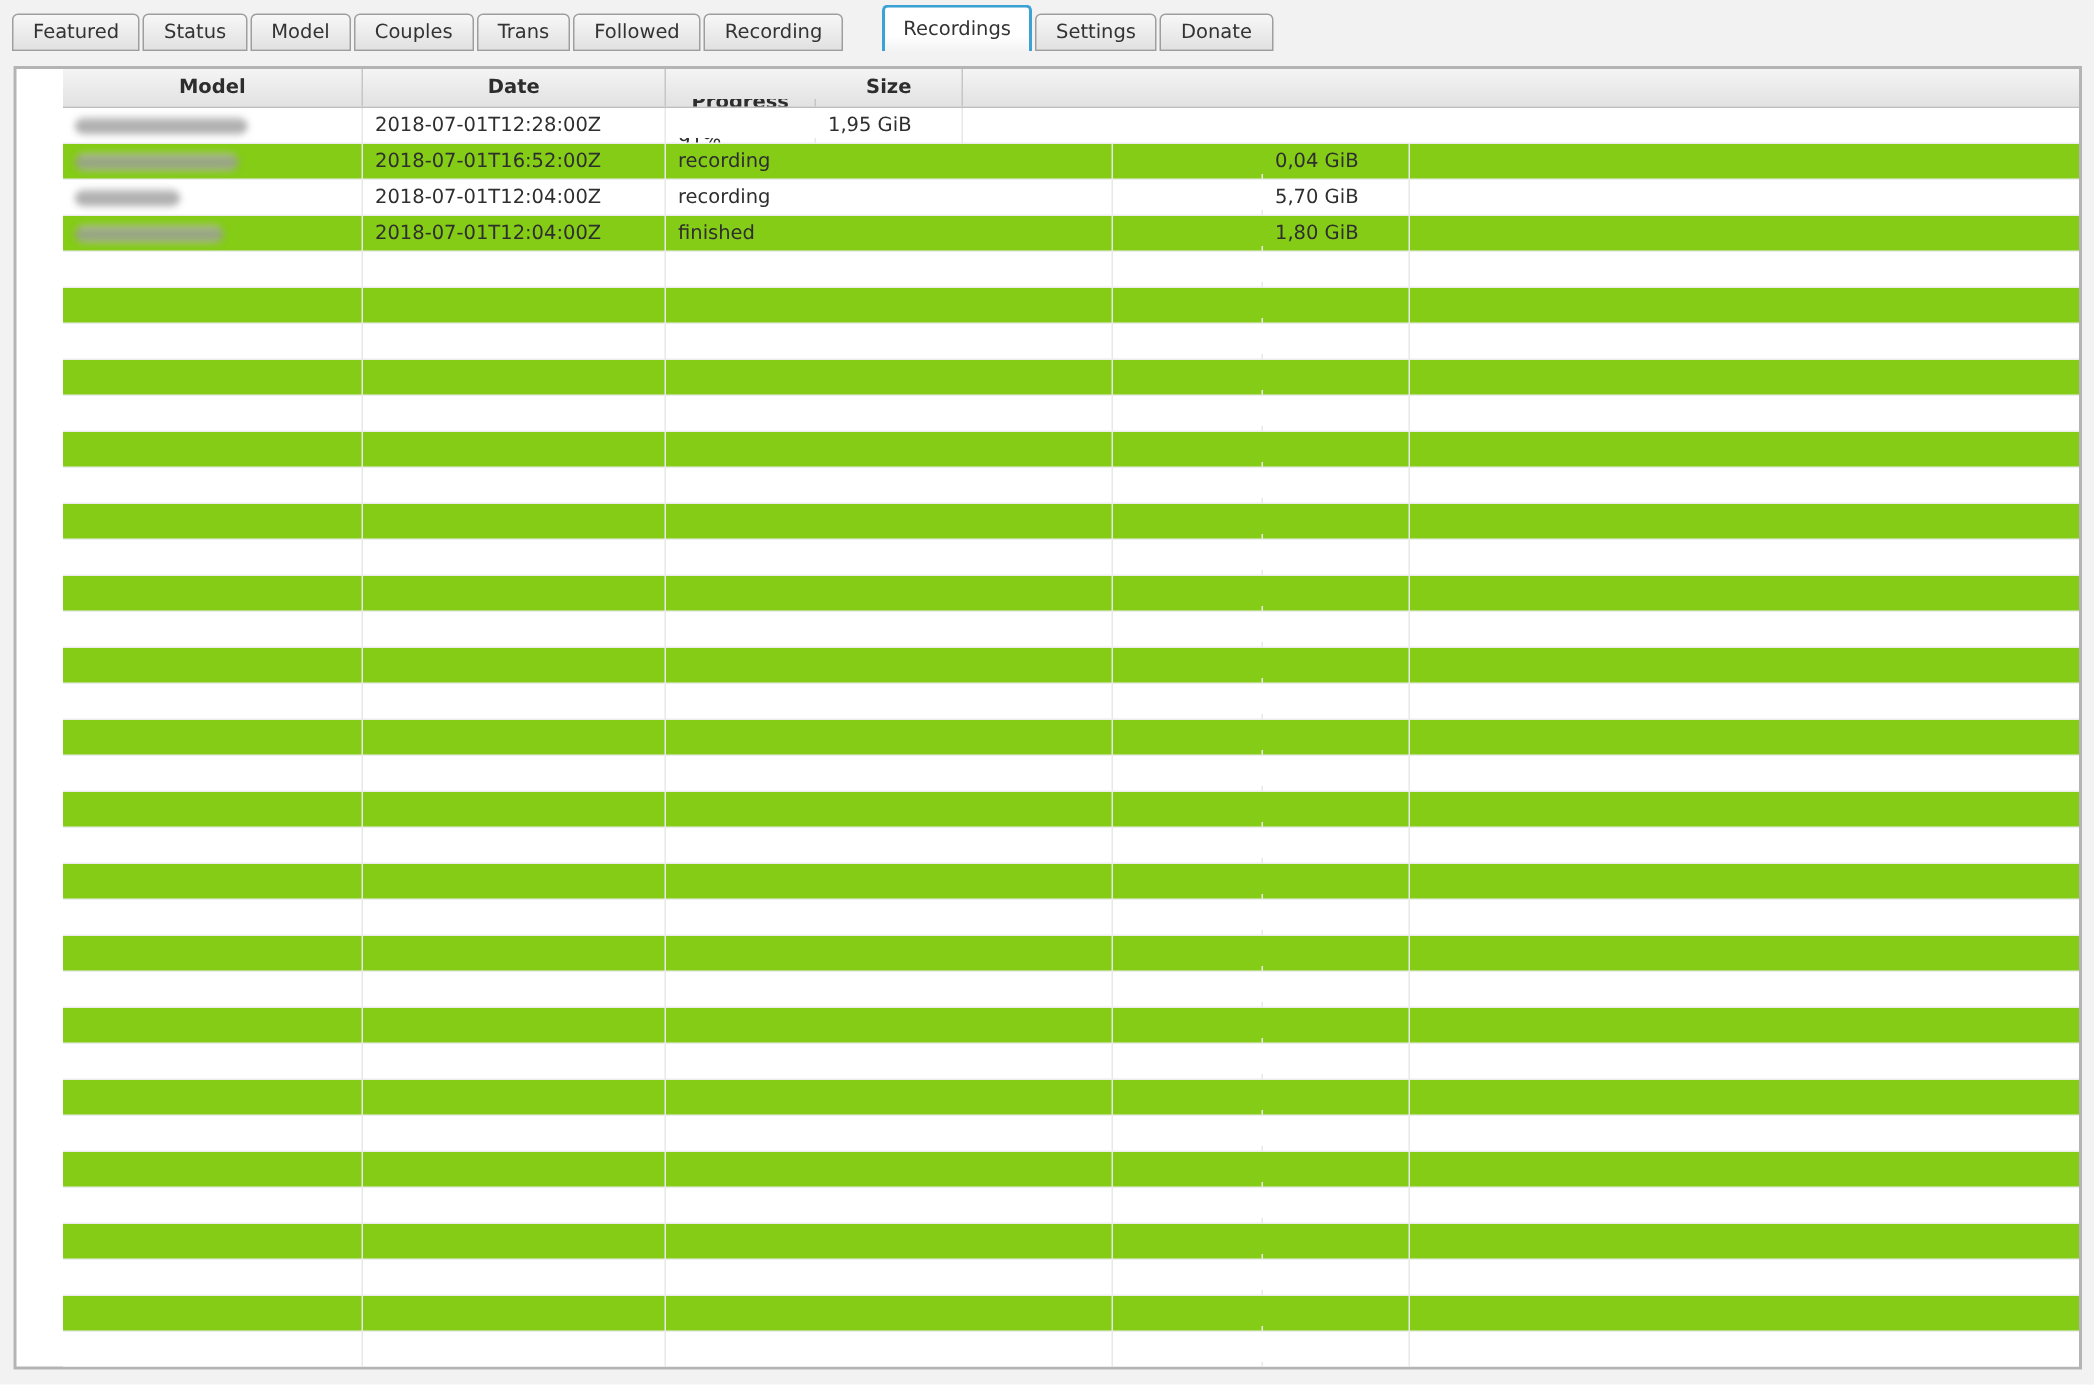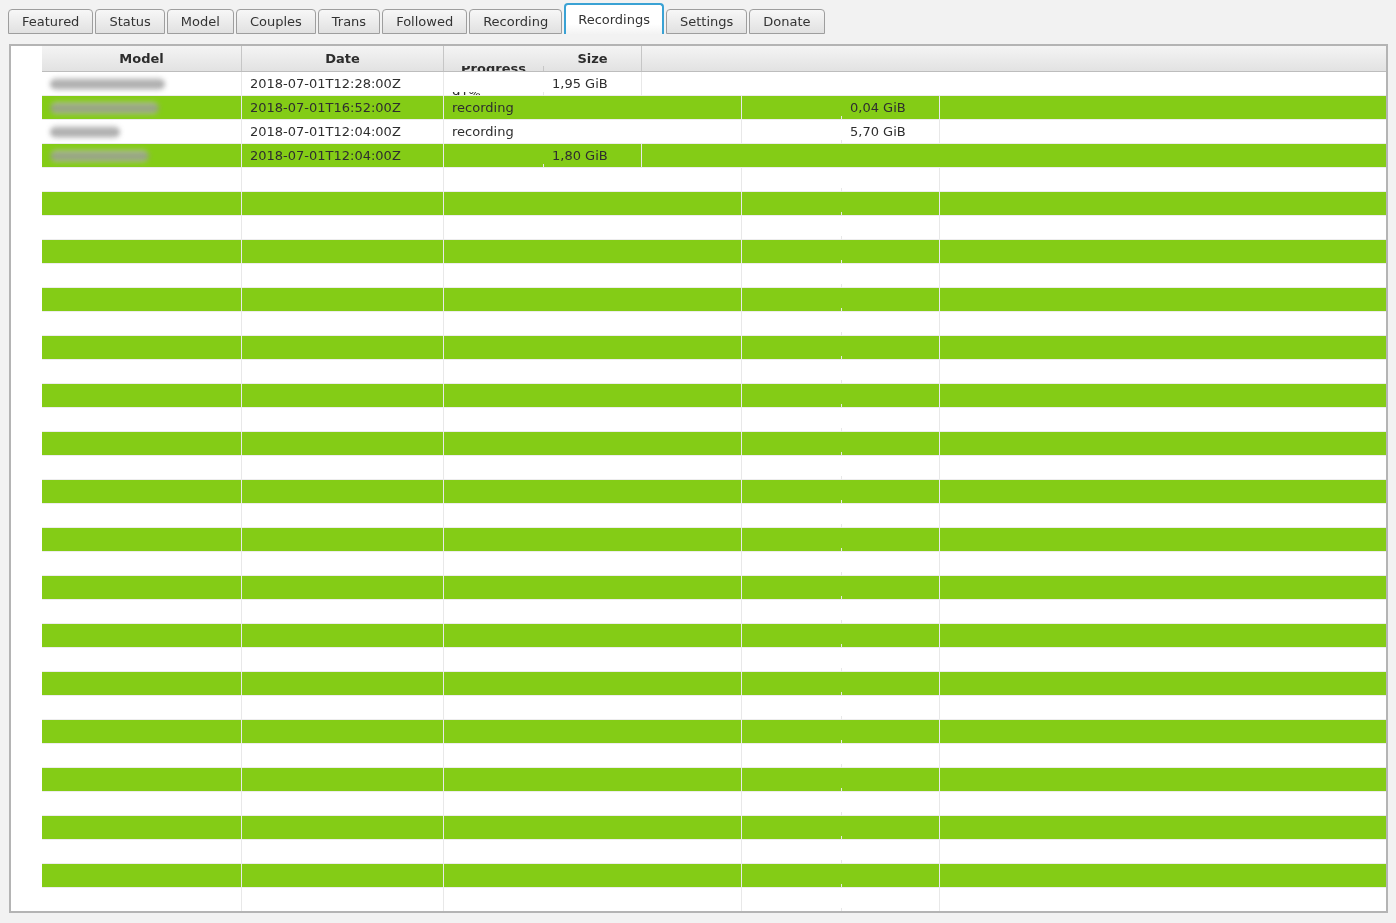--- a/index.html
+++ b/index.html
@@ -34,20 +34,21 @@
     color: #333333;
     white-space: nowrap;
     cursor: default;
   }
   .tab.active {
     height: 31px;
     background: linear-gradient(to bottom, #ffffff 65%, #f3f3f3);
     border: 2px solid #3aa2d4;
     border-bottom: none;
     padding: 0 12px;
+    margin-left: 24px;
   }
 
   
   .table {
     position: absolute;
     left: 9px; top: 44px;
     width: 1379px; height: 869px;
     border: 2px solid #b4b4b4;
     background: #ffffff;
     display: flex;
@@ -157,20 +158,21 @@
         <div class="td c2">recording</div>
         <div class="td c3"></div>
         <div class="td c4">5,70 GiB</div>
         <div class="td c5"></div>
       </div>
       <div class="tr odd">
         <div class="td c0">
           <span class="blob" style="width: 99px;"></span>
         </div>
         <div class="td c1">2018-07-01T12:04:00Z</div>
+        <div class="td c2">finished</div>
         <div class="td c3"></div>
         <div class="td c4">1,80 GiB</div>
         <div class="td c5"></div>
       </div>
       <div class="tr">
         <div class="td c0"></div>
         <div class="td c1"></div>
         <div class="td c2"></div>
         <div class="td c3"></div>
         <div class="td c4"></div>

